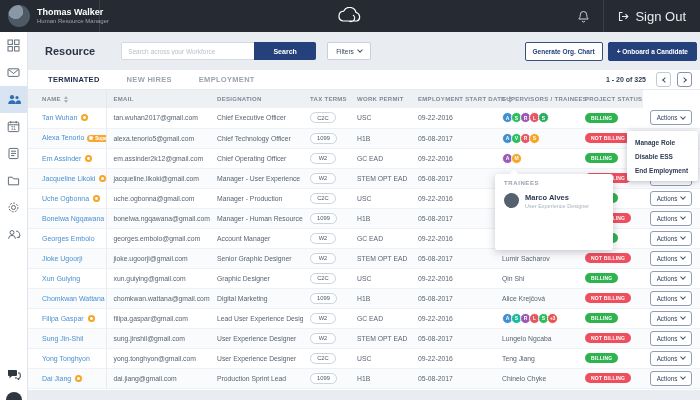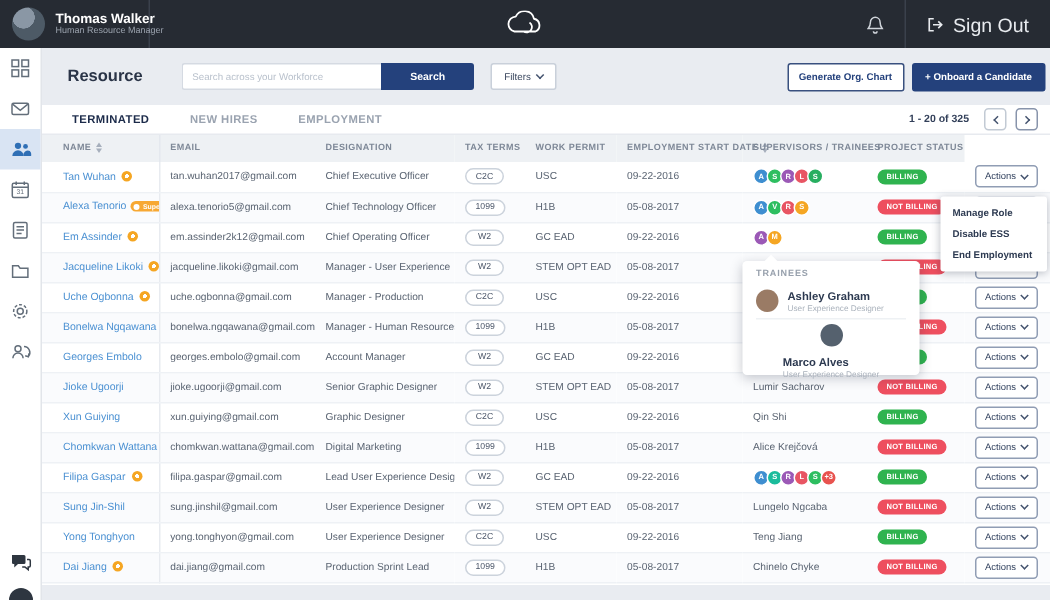--- a/index.html
+++ b/index.html
@@ -417,27 +417,20 @@
               <td><button class="actions-btn">Actions<i class="chev chv down"></i></button></td>
             </tr>
           </tbody>
       </table>
     </div>
   </div>
 
   <div class="trainees-popup">
     <div class="tp-title">TRAINEES</div>
     <div class="tp-person">
-      <div class="tp-av" style="background:#9a7b65"></div>
-      <div>
-        <div class="tp-name">Ashley Graham</div>
-        <div class="tp-role">User Experience Designer</div>
-      </div>
-    </div>
-    <div class="tp-person">
       <div class="tp-av" style="background:#55616e"></div>
       <div>
         <div class="tp-name">Marco Alves</div>
         <div class="tp-role">User Experience Designer</div>
       </div>
     </div>
   </div>
 
   <div class="actions-menu">
     <div class="mi">Manage Role</div>

